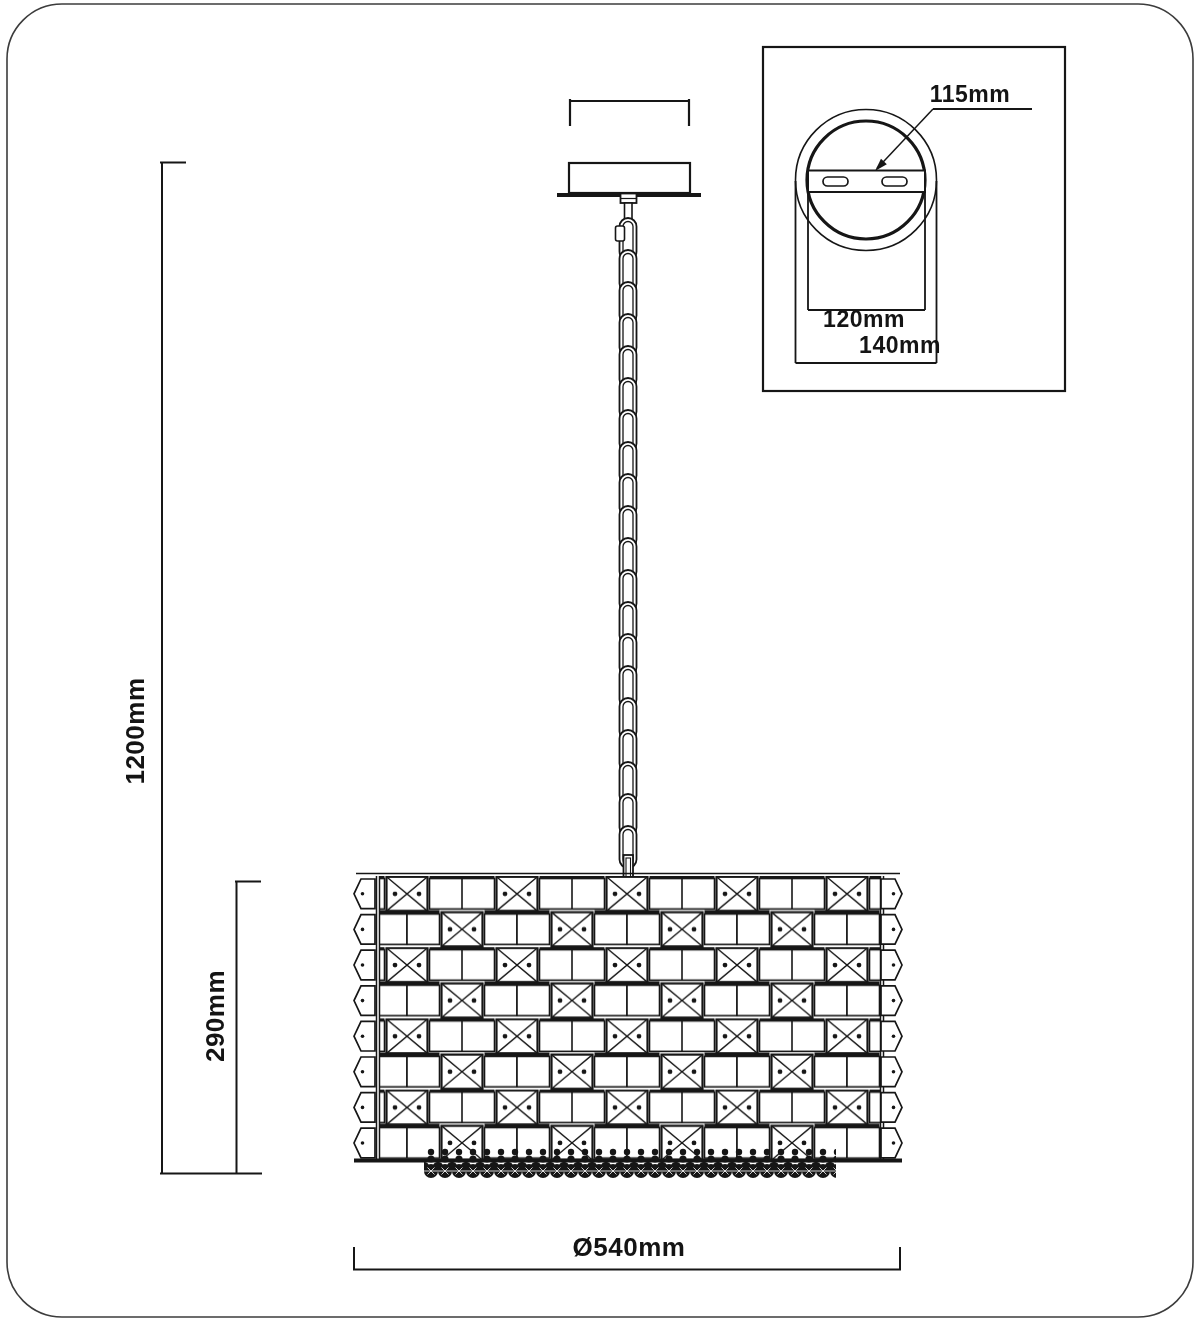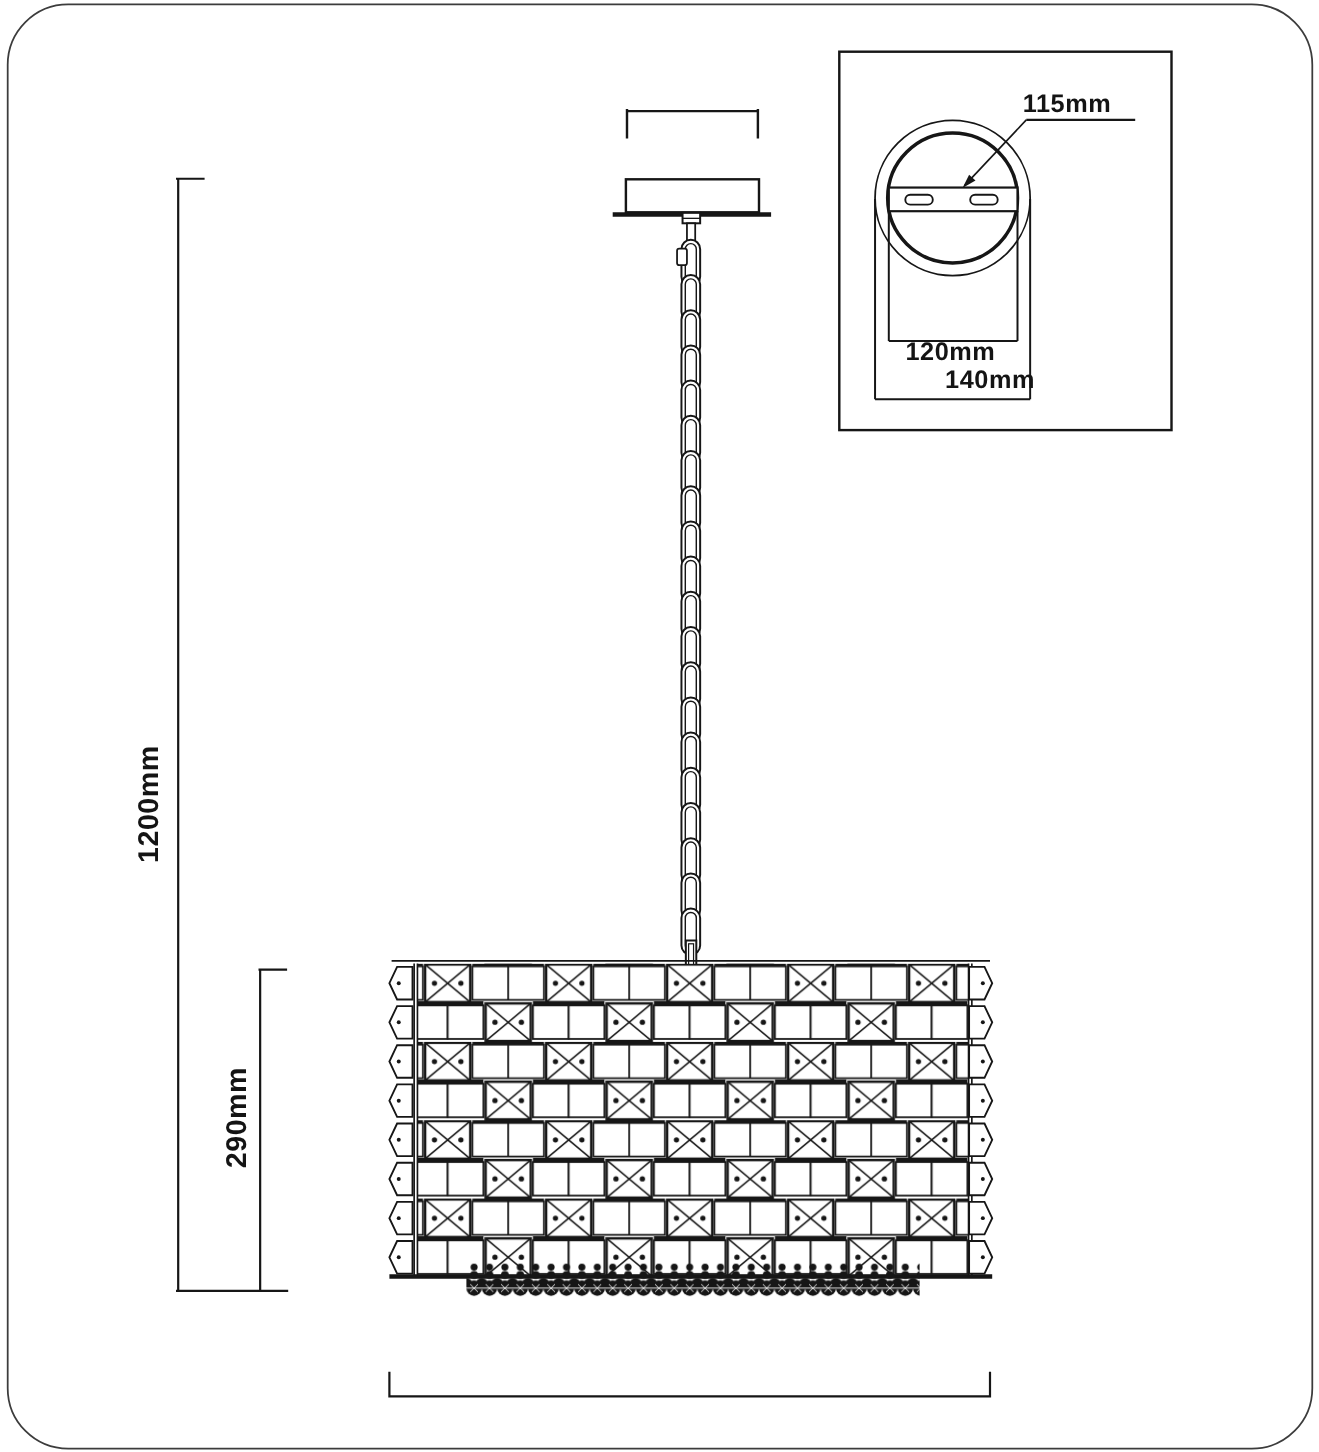--- a/index.html
+++ b/index.html
@@ -164,20 +164,21 @@
     <path d="M354,1160.5 H902" stroke="#161616" stroke-width="4" fill="none"></path>
     <rect x="424" y="1147" width="412" height="34" fill="url(#beads)"></rect>
   </g>
 </svg>
 
 
 <div class="lbl rot" style="left:25px;top:716px;width:220px;height:30px;">1200mm</div>
 
 <div class="lbl rot" style="left:105px;top:1001px;width:220px;height:30px;">290mm</div>
 
+<div class="lbl" style="left:479px;top:1232px;width:300px;">Ø540mm</div>
 
 <div class="lbl sm" style="left:870px;top:79px;width:200px;">115mm</div>
 
 <div class="lbl sm" style="left:764px;top:279px;width:200px;margin-top:25px;">120mm</div>
 
 <div class="lbl sm" style="left:766px;top:330px;width:200px;padding-left:34px;">140mm</div>
 
 </div>
 
 </body></html>

